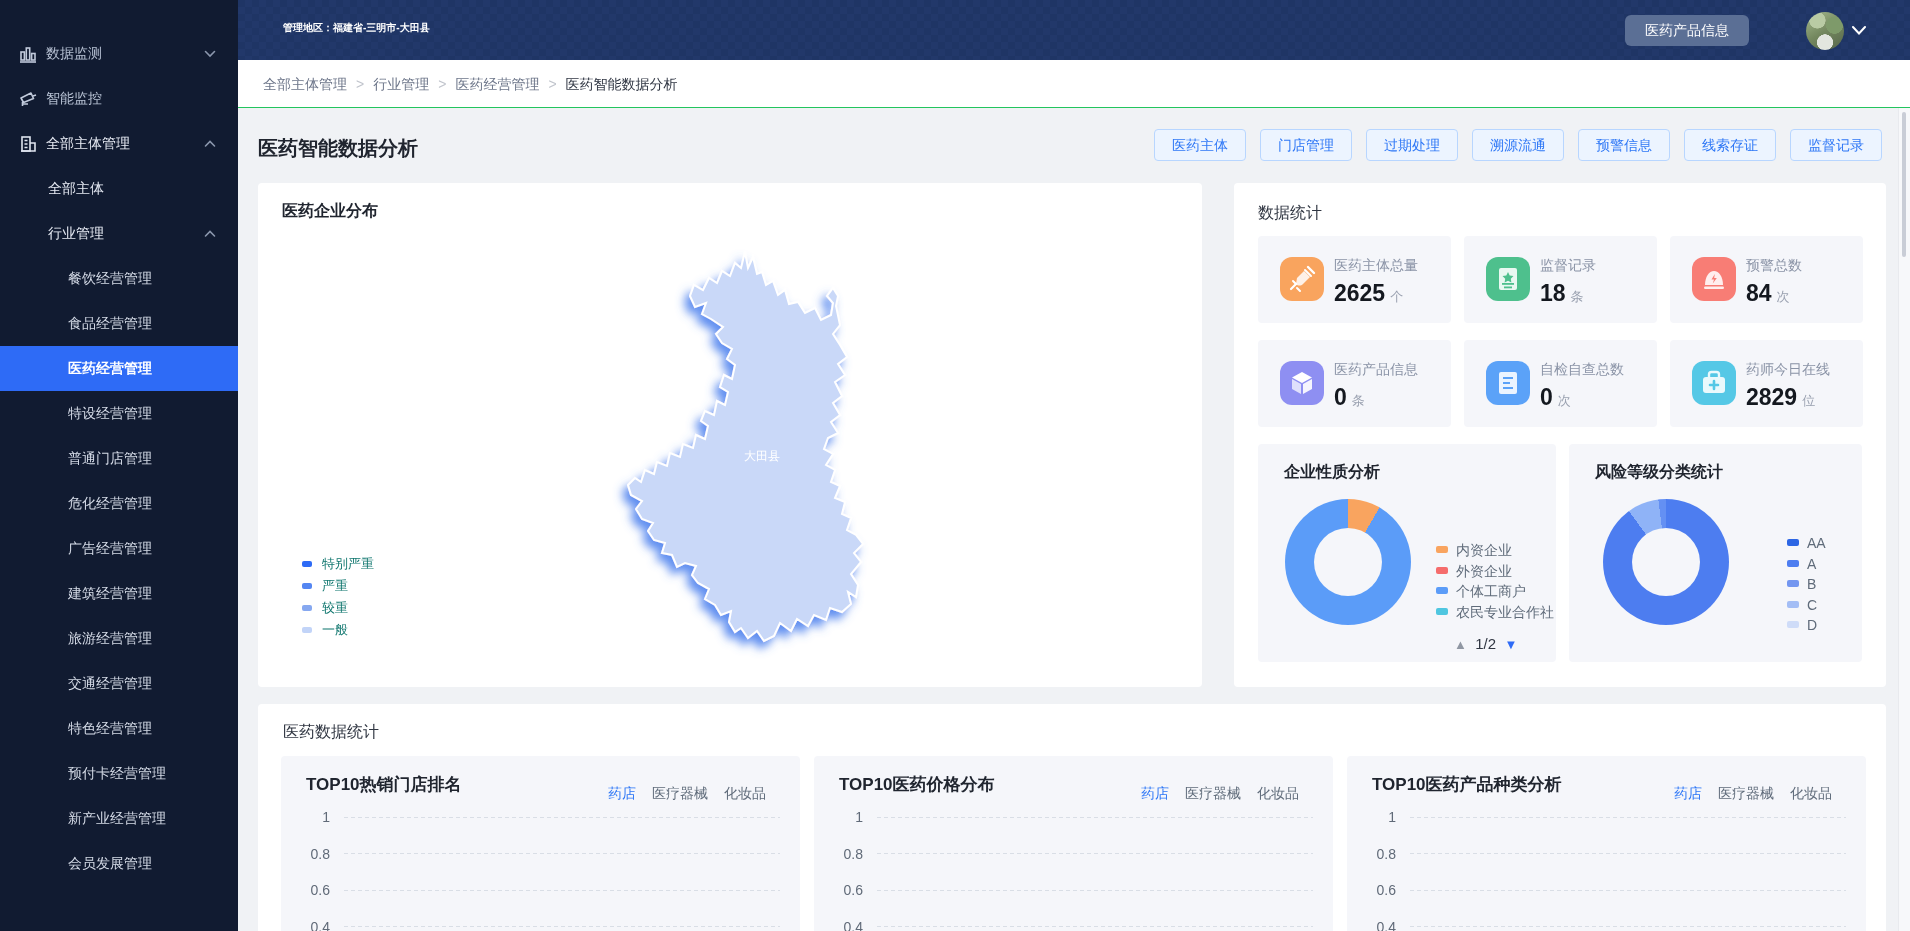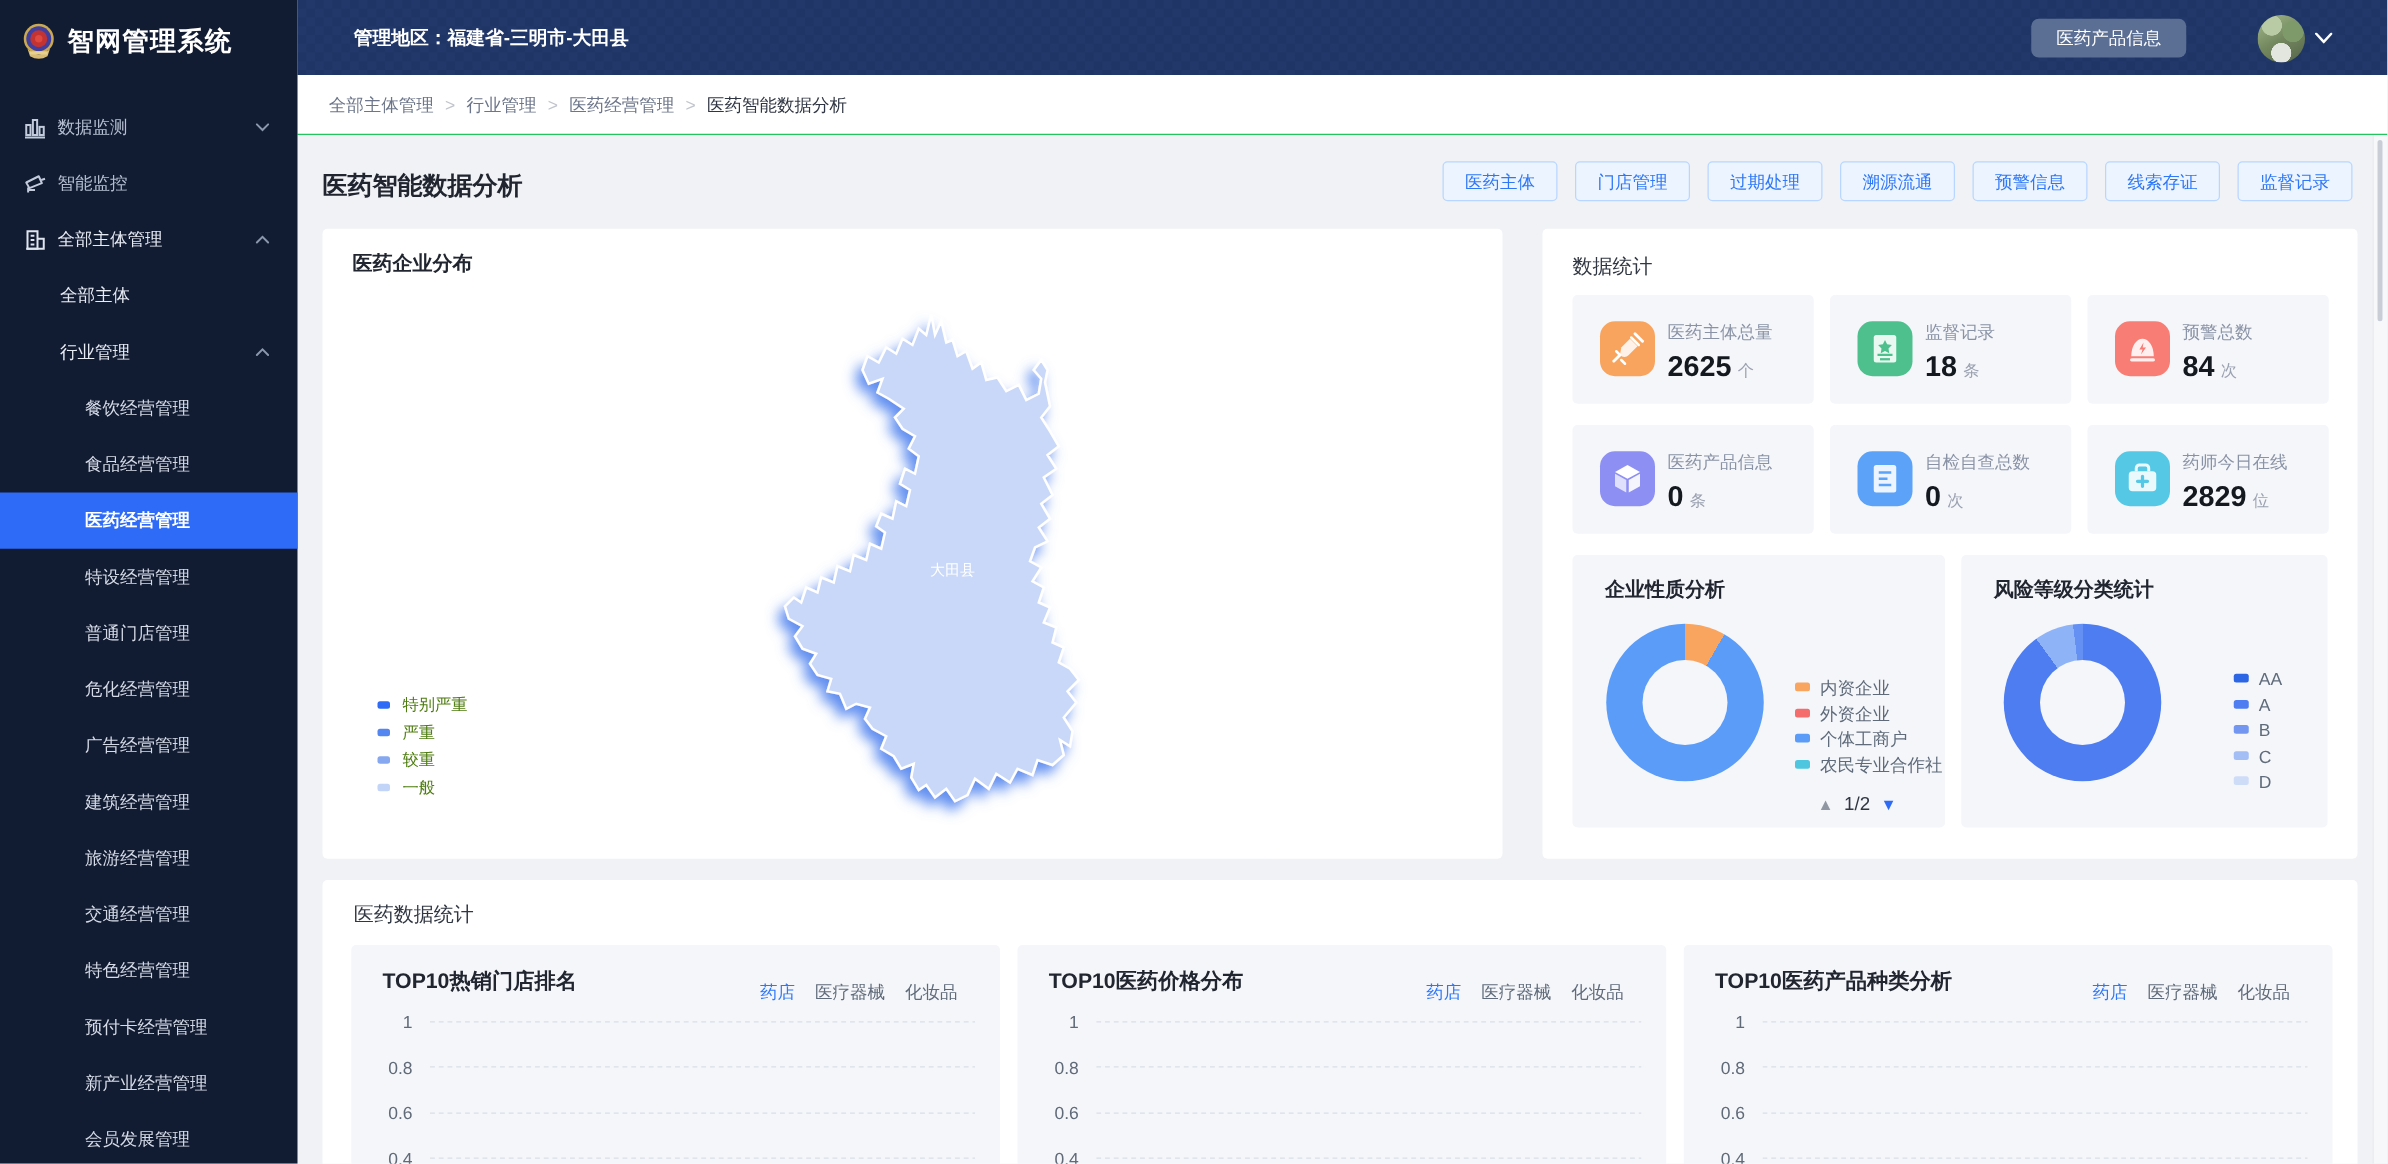--- a/index.html
+++ b/index.html
@@ -12,21 +12,21 @@
 .mi{position:relative;height:45px;line-height:45px;font-size:14px;color:#b6c0d2;white-space:nowrap}
 .mi .txt1{margin-left:46px}
 .mi .txt2{margin-left:48px}
 .mi .txt3{margin-left:68px}
 .mi.lit{color:#e7ebf4}
 .mi.lit2{color:#d5dbe7}
 .mi.sel{background:#2e6bf6;color:#fff;font-weight:bold}
 .mi svg.ic{position:absolute;left:18px;top:13px}
 .mi .chev{position:absolute;right:22px;top:19px}
 .hdr{position:absolute;left:238px;top:0;width:1672px;height:60px;background:repeating-conic-gradient(#22386a 0% 25%,#1f3565 0% 50%);background-size:14px 14px}
-.hdr-area{position:absolute;left:45px;top:21px;color:#fff;font-size:15px;font-weight:bold}
+.hdr-area{position:absolute;left:45px;top:21px;color:#fff;font-size:10px;font-weight:bold}
 .hdr-btn{position:absolute;right:161px;top:15px;height:31px;line-height:31px;padding:0 20px;background:#5b6f95;border-radius:6px;color:#fff;font-size:14px}
 .avatar{position:absolute;right:66px;top:12px;width:38px;height:38px;border-radius:50%;overflow:hidden;
  background:radial-gradient(circle at 30% 22%,#b9cba4 0 20%,transparent 21%),radial-gradient(circle at 75% 35%,#7e9a6a 0 22%,transparent 23%),radial-gradient(circle at 50% 80%,#e3e6df 0 22%,transparent 23%),linear-gradient(150deg,#a6bb8f 0%,#74885f 50%,#55644a 100%)}
 .hdr-chev{position:absolute;right:44px;top:26px}
 .crumbs{position:absolute;left:238px;top:60px;width:1672px;height:48px;background:#fff;border-bottom:1px solid #22c55e;font-size:14px;color:#6c7589;line-height:48px}
 .crumbs span.sep{color:#c0c4cc;margin:0 9px;font-family:"Liberation Sans",sans-serif}
 .crumbs b{color:#2f3542;font-weight:normal}
 .content{position:absolute;left:238px;top:108px;width:1672px;height:823px;background:#f0f2f5}
 .ptitle{position:absolute;left:20px;top:27px;font-size:20px;font-weight:bold;color:#20252f}
 .actions{position:absolute;right:28px;top:21px}
@@ -50,41 +50,30 @@
 .lg .mk{display:inline-block;width:12px;height:7px;border-radius:2px;margin-right:8px;vertical-align:2px}
 #bigcard{left:20px;top:596px;width:1628px;height:300px}
 .bigtitle{position:absolute;left:25px;top:18px;font-size:16px;color:#303642}
 .subcard{position:absolute;top:52px;width:519px;height:248px;background:#f5f6fa;border-radius:4px}
 .sctitle{position:absolute;left:25px;top:17px;font-size:17px;font-weight:bold;color:#20252f}
 .tabs{position:absolute;right:34px;top:29px;font-size:14px;color:#5f6b7a}
 .tabs span{margin-left:16px}
 .tabs .on{color:#2e77f6}
 .axis{position:absolute;font-size:14px;color:#606a78;text-align:right;width:40px}
 .gline{position:absolute;height:1px;background-image:linear-gradient(to right,#d9dee6 55%,transparent 45%);background-size:7px 1px;background-repeat:repeat-x}
-.maplegend{position:absolute;left:44px;bottom:46px;font-size:13px;color:#4d7c0f}
+.maplegend{position:absolute;left:44px;bottom:46px;font-size:13px;color:#0f766e}
 .maplegend .row{height:22px;line-height:22px}
 .maplegend .mk{display:inline-block;width:10px;height:6px;border-radius:2px;margin-right:10px;vertical-align:1px}
 .pager{position:absolute;left:196px;top:191px;font-size:15px;color:#303642}
 .pager span{font-size:13px}
 .scrollbar{position:absolute;right:4px;top:112px;width:4px;height:145px;background:#c9cdd6;border-radius:3px;z-index:9}
 </style>
 </head>
 <body>
 <div class="sidebar">
-  <div class="logo">
-    <svg width="26" height="30" viewBox="0 0 26 30">
-      <circle cx="13" cy="13" r="12" fill="#caa954"></circle>
-      <circle cx="13" cy="13" r="10" fill="#403f9f"></circle>
-      <circle cx="13" cy="13" r="6.8" fill="#c23331"></circle>
-      <circle cx="13" cy="13" r="3" fill="#e0493f"></circle>
-      <path d="M4 21 Q13 30 22 21 L20 27 Q13 31 6 27 Z" fill="#d9bc72"></path>
-      <path d="M6 23 h14 v2.6 h-14 Z" fill="#e8d18f"></path>
-    </svg>
-    <span class="logo-txt">智网管理系统</span>
-  </div>
   <div class="menu" id="menu">
       <div class="mi"><svg class="ic" width="20" height="20" viewBox="0 0 20 20">
           <g fill="none" stroke="#c2cbdc" stroke-width="1.6">
             <rect x="3" y="8" width="3.4" height="8"></rect>
             <rect x="8.3" y="4" width="3.4" height="12"></rect>
             <rect x="13.6" y="9.5" width="3.4" height="6.5"></rect>
             <path d="M2 18 h16"></path>
           </g>
         </svg><span class="txt1">数据监测</span><svg class="chev" width="12" height="8" viewBox="0 0 12 8">
           <path d="M1.5 1.5 L6 6 L10.5 1.5" stroke="#8b97ad" stroke-width="1.6" fill="none" stroke-linecap="round"></path>

